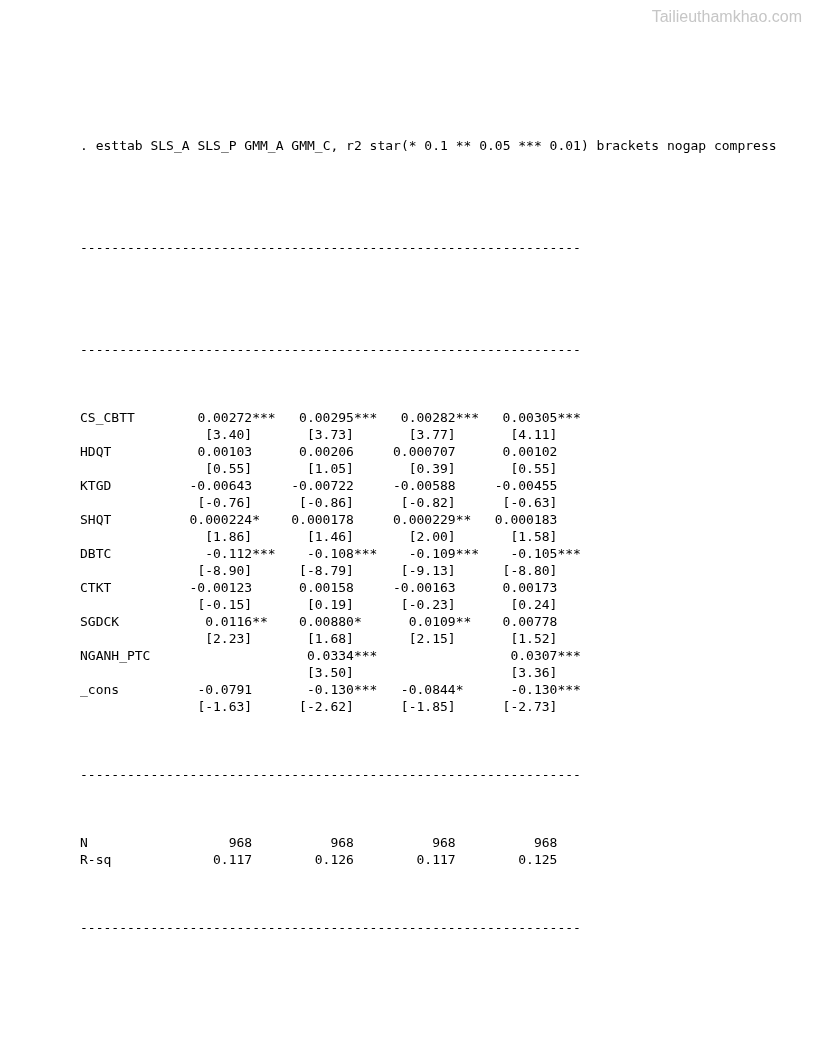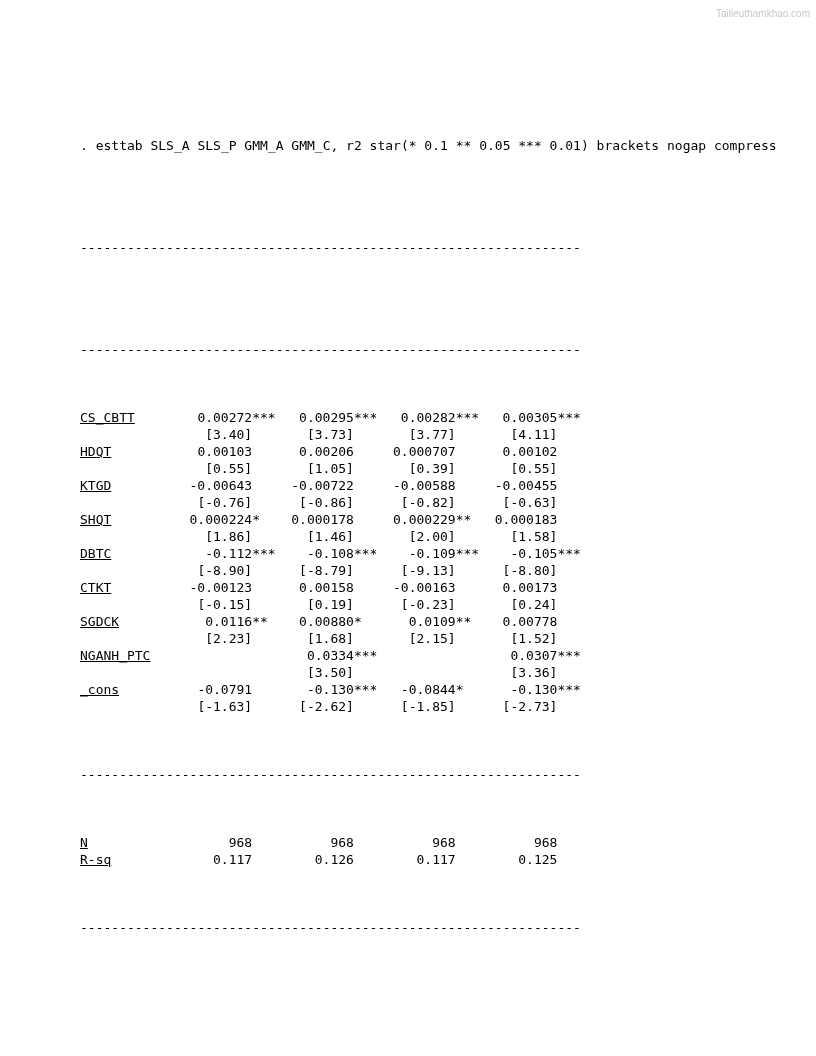--- a/index.html
+++ b/index.html
@@ -10,23 +10,23 @@
   .page {
     position: relative;
     width: 816px;
     height: 1056px;
     background: #ffffff;
     overflow: hidden;
   }
   .watermark {
     position: absolute;
     top: 8px;
-    right: 6px;
+    right: 14px;
     font-family: "Liberation Sans", sans-serif;
-    font-size: 10px;
+    font-size: 16px;
     color: #c6c6c6;
     text-align: right;
   }
   .content {
     position: absolute;
     left: 80px;
     top: 103px;
     font-family: "DejaVu Sans Mono", "Liberation Mono", monospace;
     font-size: 13px;
     line-height: 17px;
@@ -34,21 +34,20 @@
     white-space: pre;
   }
   .line {
     height: 17px;
     white-space: pre;
   }
   .lbl {
     display: inline-block;
     width: 12ch;
     vertical-align: top;
-    text-decoration: underline;
   }
   .cell {
     display: inline-block;
     width: 13ch;
     vertical-align: top;
   }
   .cell .num {
     display: inline-block;
     width: 10ch;
     text-align: right;

